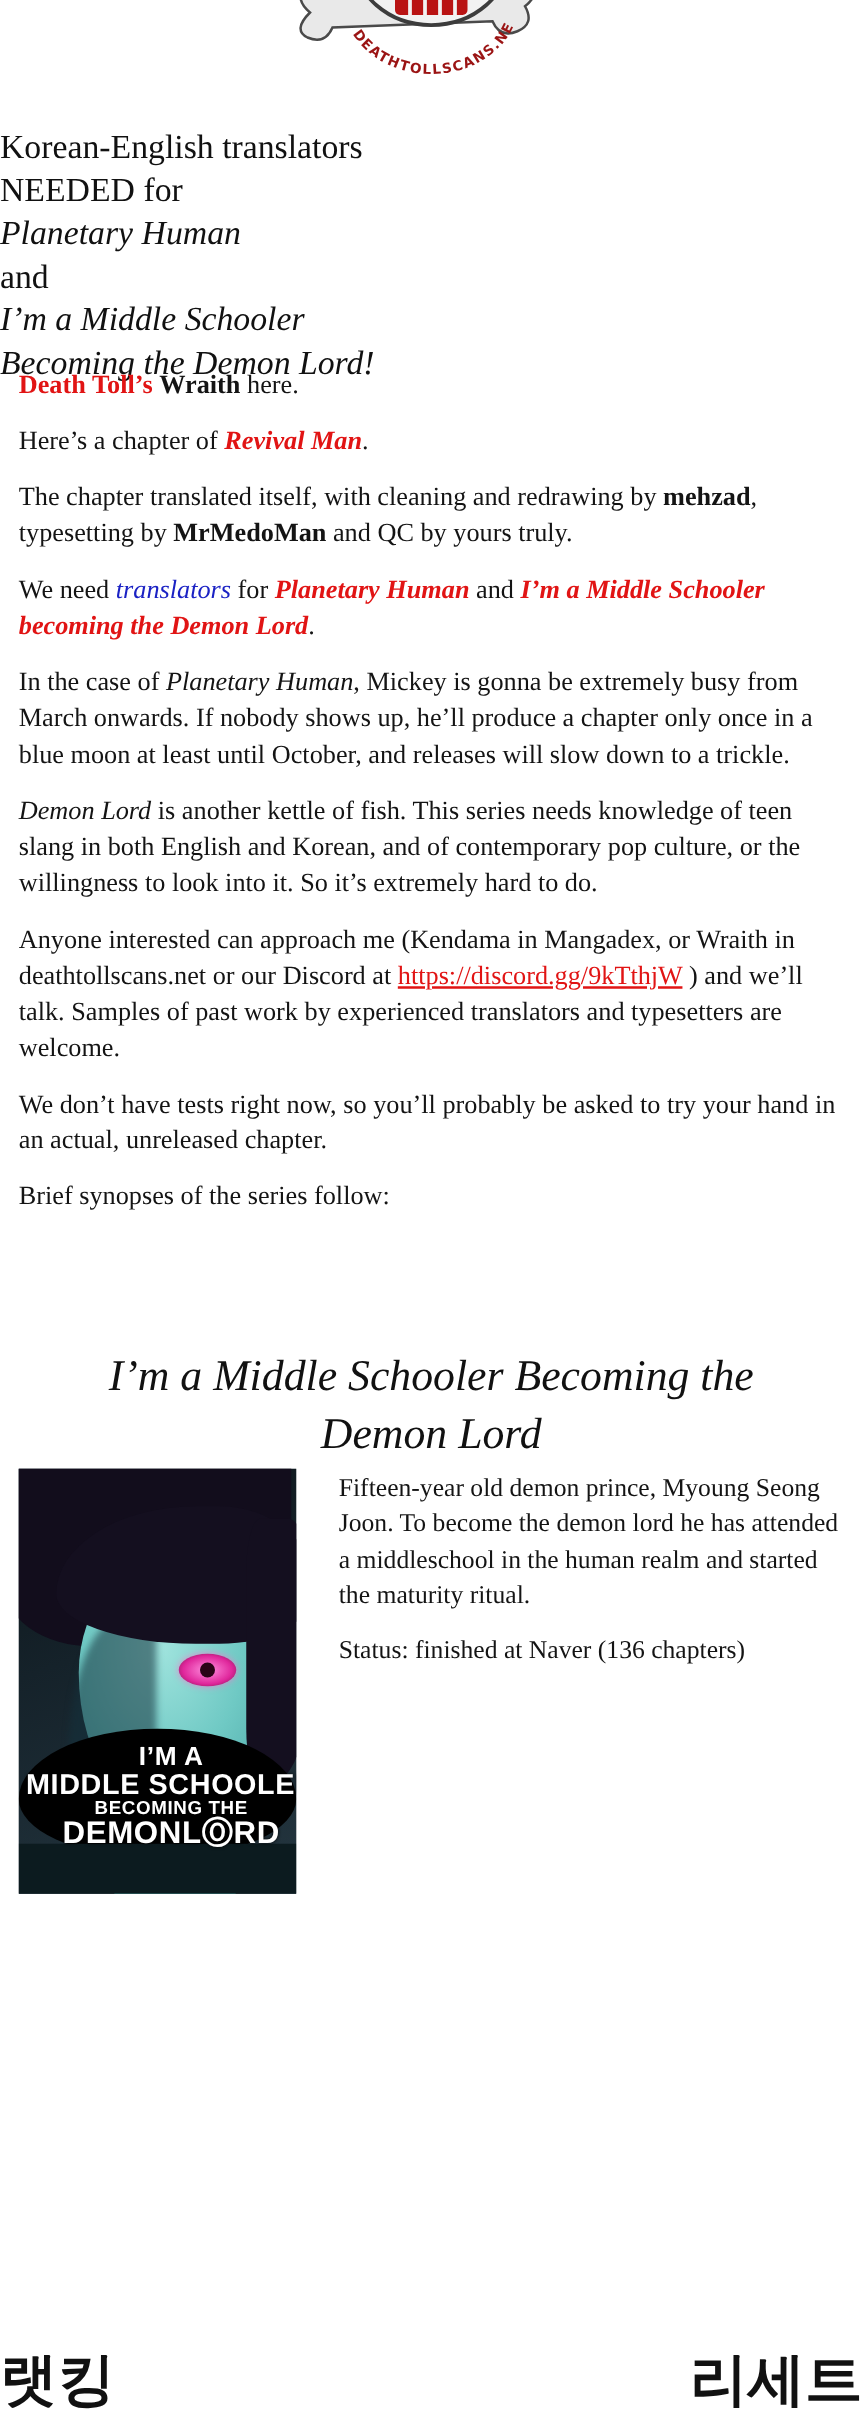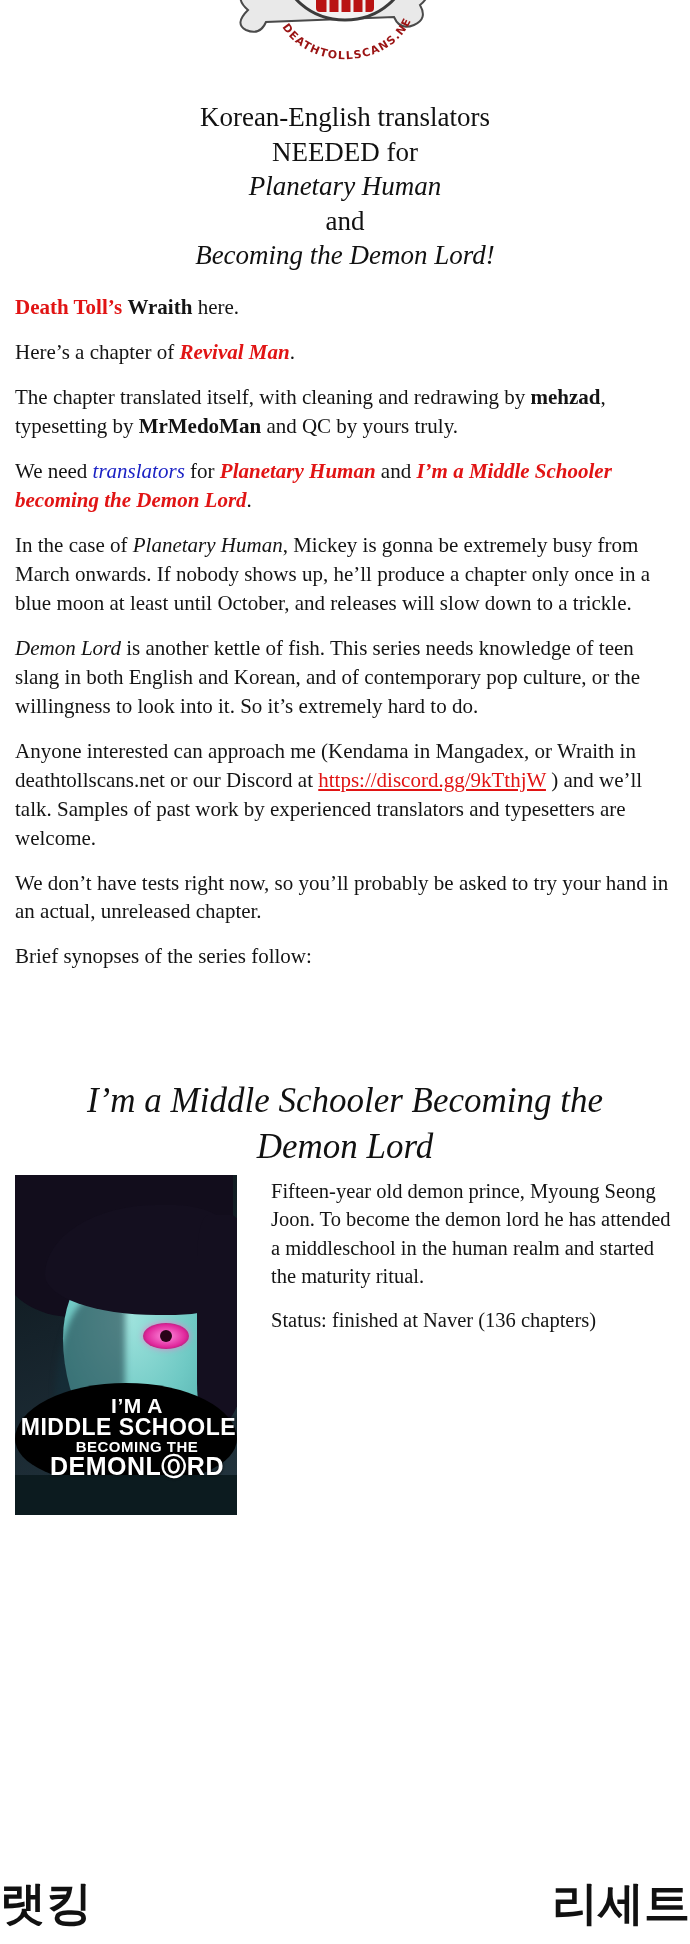--- a/index.html
+++ b/index.html
@@ -40,21 +40,20 @@
     height: 160px;
   }
   .logo svg { display: block; }
 
   
   .headline {
     position: absolute;
     top: 100px;
     left: 0;
     width: 690px;
-    text-align: center;
     font-size: 27px;
     line-height: 1.28;
     color: #111;
   }
   .headline .ital { font-style: italic; }
 
   
   .body-copy {
     position: absolute;
     top: 293px;
@@ -284,20 +283,21 @@
         </g>
       </svg>
     </div>
   </div>
 
   <div class="headline">
     <div>Korean-English translators</div>
     <div>NEEDED for</div>
     <div class="ital">Planetary Human</div>
     <div>and</div>
+    <div class="ital">I’m a Middle Schooler</div>
     <div class="ital">Becoming the Demon Lord!</div>
   </div>
 
   <div class="body-copy">
 
     <p><span class="red bold">Death Toll’s</span> <span class="bold">Wraith</span> <span>here.</span></p>
 
     <p><span>Here’s a chapter of </span><span class="red-i bold">Revival Man</span><span>.</span></p>
 
     <p><span>The chapter translated itself, with cleaning and redrawing by </span><span class="bold">mehzad</span><span>, typesetting by </span><span class="bold">MrMedoMan</span><span> and QC by yours truly.</span></p>

